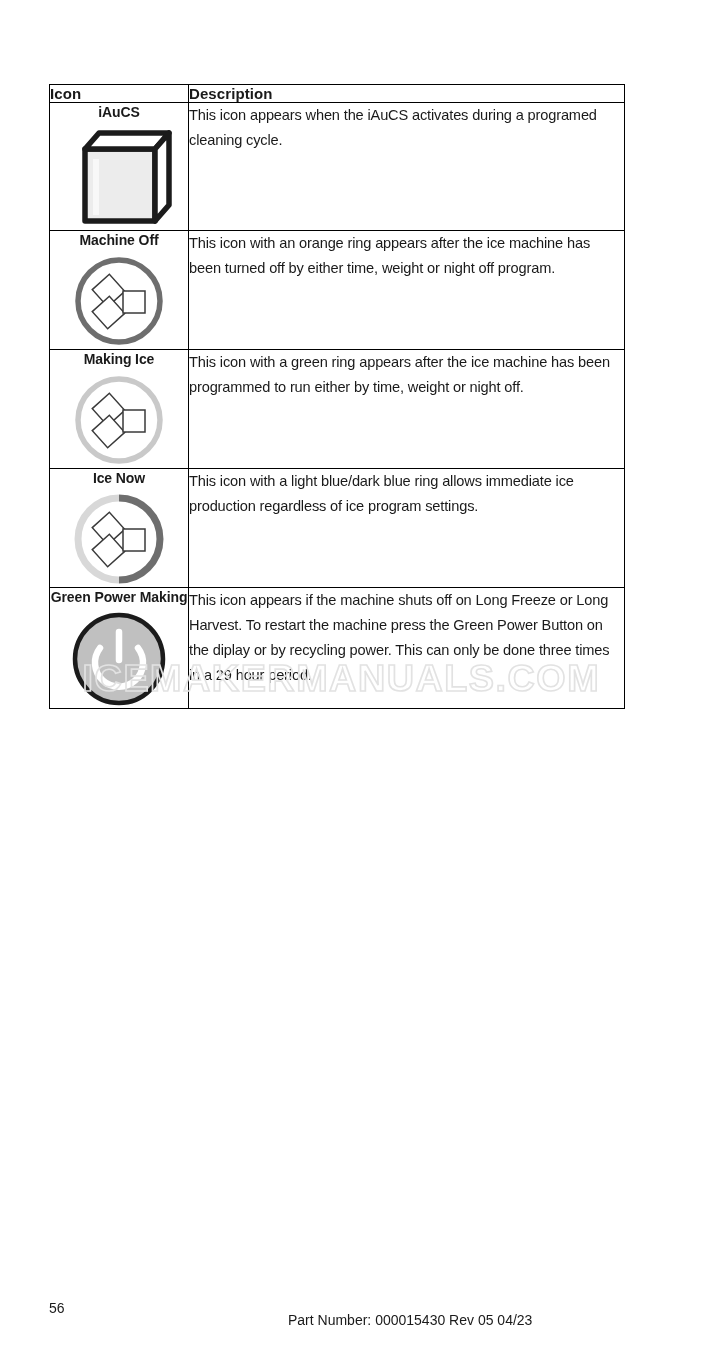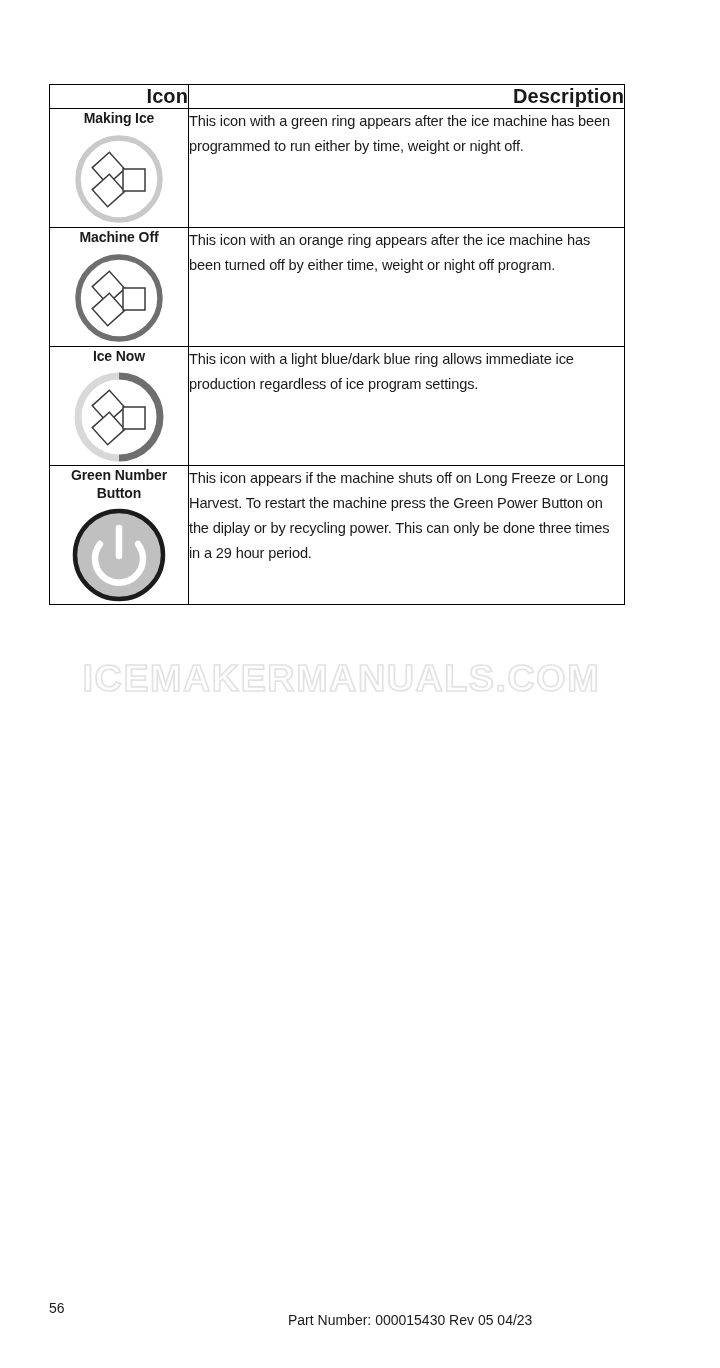--- a/index.html
+++ b/index.html
@@ -36,23 +36,23 @@
     border: 1.4px solid #000000;
     padding: 0;
     vertical-align: top;
     background: transparent;
   }
 
   .col-icon   { width: 139px; }
   .col-desc   { width: 436px; }
 
   .hdr {
-    text-align: right;
+    text-align: left;
     font-weight: bold;
-    font-size: 20px;
+    font-size: 15px;
     padding: 4px 0 5px 0;
     letter-spacing: .1px;
   }
 
   .icon-cell {
     text-align: center;
     padding: 5px 4px 6px 4px;
   }
   .icon-label {
     font-weight: bold;
@@ -123,78 +123,96 @@
       <col class="col-icon">
       <col class="col-desc">
     </colgroup>
 
     <tbody>
         <tr>
       <th class="hdr">Icon</th>
       <th class="hdr">Description</th>
     </tr>
 
+    <tr>
+      <td class="icon-cell">
+        <div class="icon-label">iAuCS</div>
+        <div class="icon-art">
+          <svg width="108" height="105" viewBox="0 0 108 105">
+
+            <polygon points="20,24 90,24 90,96 20,96" fill="#ececec" stroke="#1b1b1b" stroke-width="5.5" stroke-linejoin="round"></polygon>
+
+            <polygon points="20,24 34,8 104,8 90,24" fill="#ffffff" stroke="#1b1b1b" stroke-width="5.5" stroke-linejoin="round"></polygon>
+
+            <polygon points="90,24 104,8 104,80 90,96" fill="#ffffff" stroke="#1b1b1b" stroke-width="5.5" stroke-linejoin="round"></polygon>
+
+            <rect x="28" y="34" width="6" height="56" fill="#f8f8f8"></rect>
+          </svg>
+        </div>
+      </td>
+      <td class="desc-cell">This icon appears when the iAuCS activates during a programed cleaning cycle.</td>
+    </tr>
+
+    <tr>
+      <td class="icon-cell">
+        <div class="icon-label">Machine Off</div>
+        <div class="icon-art">
+          <svg width="96" height="96" viewBox="0 0 96 96">
+            <circle cx="48" cy="48" r="41" fill="none" stroke="#6e6e6e" stroke-width="5.5"></circle>
+            <g fill="#ffffff" stroke="#3a3a3a" stroke-width="1.5">
+              <rect x="26" y="26" width="23" height="23" transform="rotate(-42 37.5 37.5)"></rect>
+              <rect x="26" y="48" width="23" height="23" transform="rotate(-42 37.5 59.5)"></rect>
+              <rect x="52" y="38" width="22" height="22"></rect>
+            </g>
+          </svg>
+        </div>
+      </td>
+      <td class="desc-cell">This icon with an orange ring appears after the ice machine has been turned off by either time, weight or night off program.</td>
+    </tr>
 
     <tr>
       <td class="icon-cell">
         <div class="icon-label">Making Ice</div>
         <div class="icon-art">
           <svg width="96" height="96" viewBox="0 0 96 96">
             <circle cx="48" cy="48" r="41" fill="none" stroke="#c9c9c9" stroke-width="5.5"></circle>
             <g fill="#ffffff" stroke="#3a3a3a" stroke-width="1.5">
               <rect x="26" y="26" width="23" height="23" transform="rotate(-42 37.5 37.5)"></rect>
               <rect x="26" y="48" width="23" height="23" transform="rotate(-42 37.5 59.5)"></rect>
               <rect x="52" y="38" width="22" height="22"></rect>
             </g>
           </svg>
         </div>
       </td>
       <td class="desc-cell">This icon with a green ring appears after the ice machine has been programmed to run either by time, weight or night off.</td>
     </tr>
 
     <tr>
       <td class="icon-cell">
-        <div class="icon-label">Machine Off</div>
-        <div class="icon-art">
-          <svg width="96" height="96" viewBox="0 0 96 96">
-            <circle cx="48" cy="48" r="41" fill="none" stroke="#6e6e6e" stroke-width="5.5"></circle>
-            <g fill="#ffffff" stroke="#3a3a3a" stroke-width="1.5">
-              <rect x="26" y="26" width="23" height="23" transform="rotate(-42 37.5 37.5)"></rect>
-              <rect x="26" y="48" width="23" height="23" transform="rotate(-42 37.5 59.5)"></rect>
-              <rect x="52" y="38" width="22" height="22"></rect>
-            </g>
-          </svg>
-        </div>
-      </td>
-      <td class="desc-cell">This icon with an orange ring appears after the ice machine has been turned off by either time, weight or night off program.</td>
-    </tr>
-
-    <tr>
-      <td class="icon-cell">
         <div class="icon-label">Ice Now</div>
         <div class="icon-art">
           <svg width="96" height="96" viewBox="0 0 96 96">
 
             <path d="M 48 7 A 41 41 0 0 0 48 89" fill="none" stroke="#d8d8d8" stroke-width="7"></path>
 
             <path d="M 48 7 A 41 41 0 0 1 48 89" fill="none" stroke="#6e6e6e" stroke-width="7"></path>
             <g fill="#ffffff" stroke="#3a3a3a" stroke-width="1.5">
               <rect x="26" y="26" width="23" height="23" transform="rotate(-42 37.5 37.5)"></rect>
               <rect x="26" y="48" width="23" height="23" transform="rotate(-42 37.5 59.5)"></rect>
               <rect x="52" y="38" width="22" height="22"></rect>
             </g>
           </svg>
         </div>
       </td>
       <td class="desc-cell">This icon with a light blue/dark blue ring allows immediate ice production regardless of ice program settings.</td>
     </tr>
 
     <tr>
       <td class="icon-cell">
-        <div class="icon-label">Green Number Button</div>
+        <div class="icon-label">Green Power Making</div>
         <div class="icon-art">
           <svg width="98" height="98" viewBox="0 0 98 98">
             <circle cx="49" cy="49" r="44" fill="#c0c0c0" stroke="#1b1b1b" stroke-width="4.5"></circle>
 
             <path d="M 30 38 A 24 24 0 1 0 68 38" fill="none" stroke="#ffffff" stroke-width="6.5" stroke-linecap="round"></path>
             <line x1="49" y1="22" x2="49" y2="50" stroke="#ffffff" stroke-width="6.5" stroke-linecap="round"></line>
           </svg>
         </div>
       </td>
       <td class="desc-cell">This icon appears if  the machine shuts off on Long Freeze or Long Harvest. To restart the machine press the Green Power Button on the diplay or by recycling power. This can only be done three times in a 29 hour period.</td>

